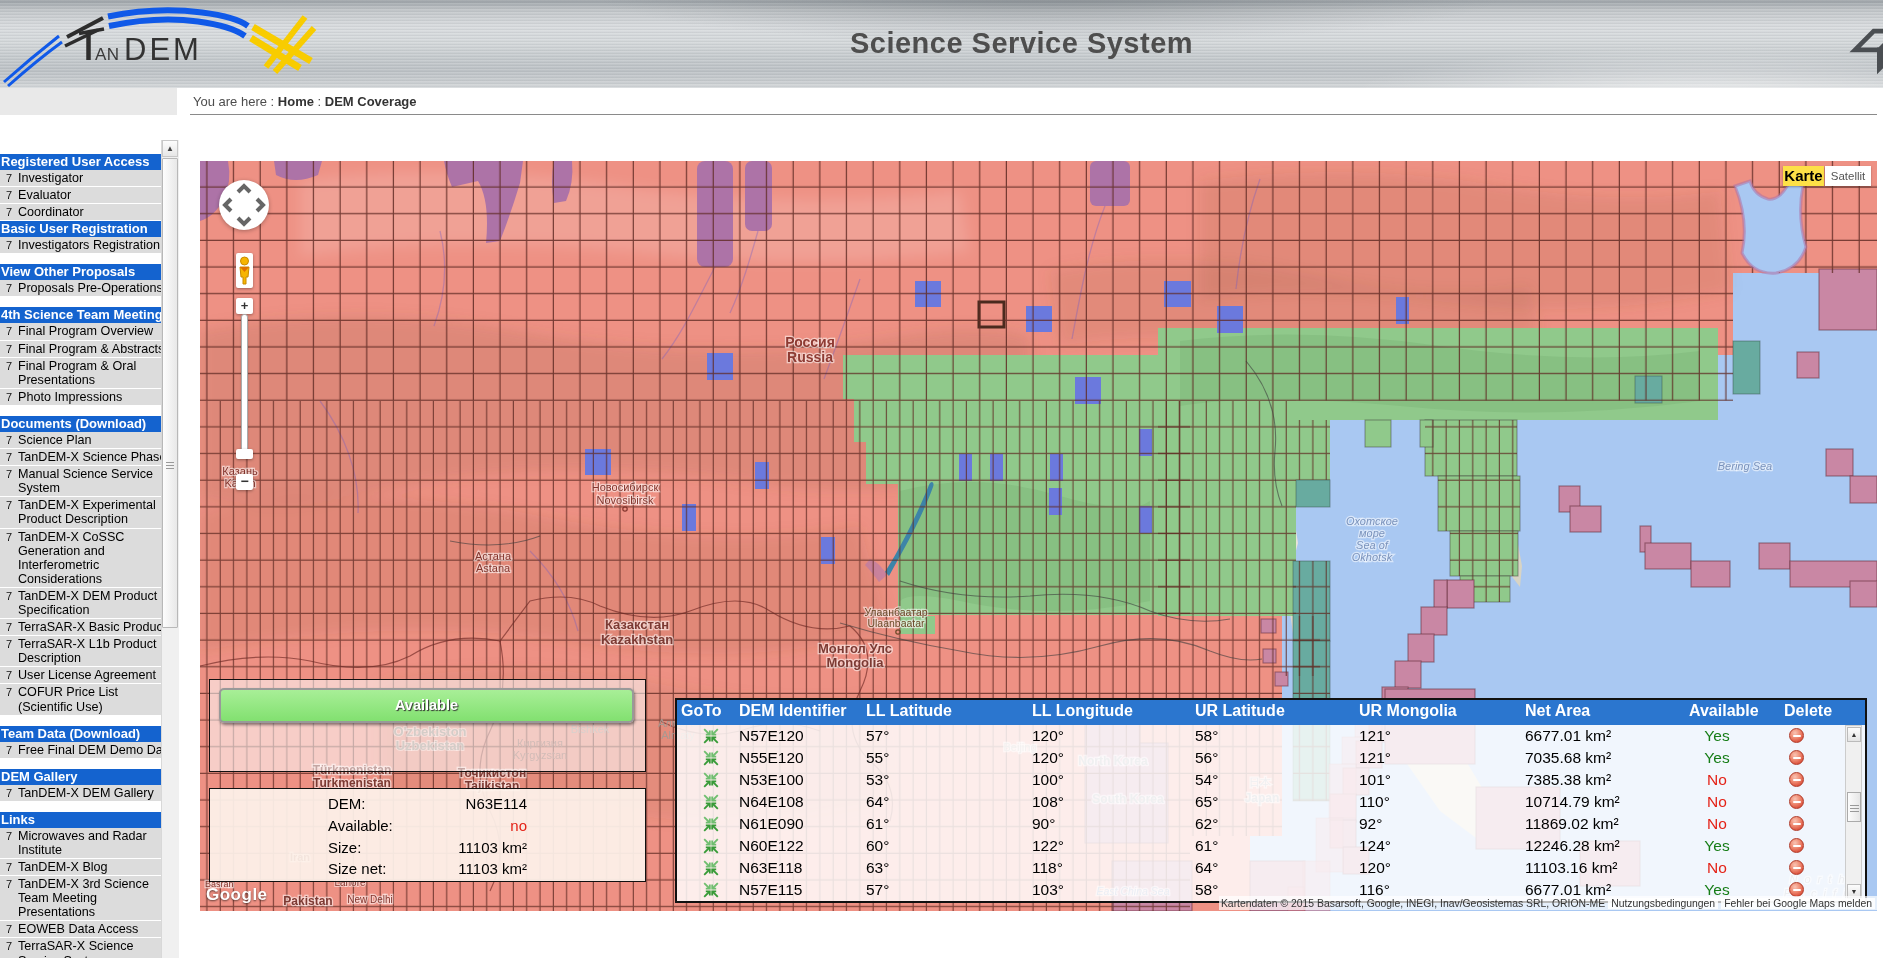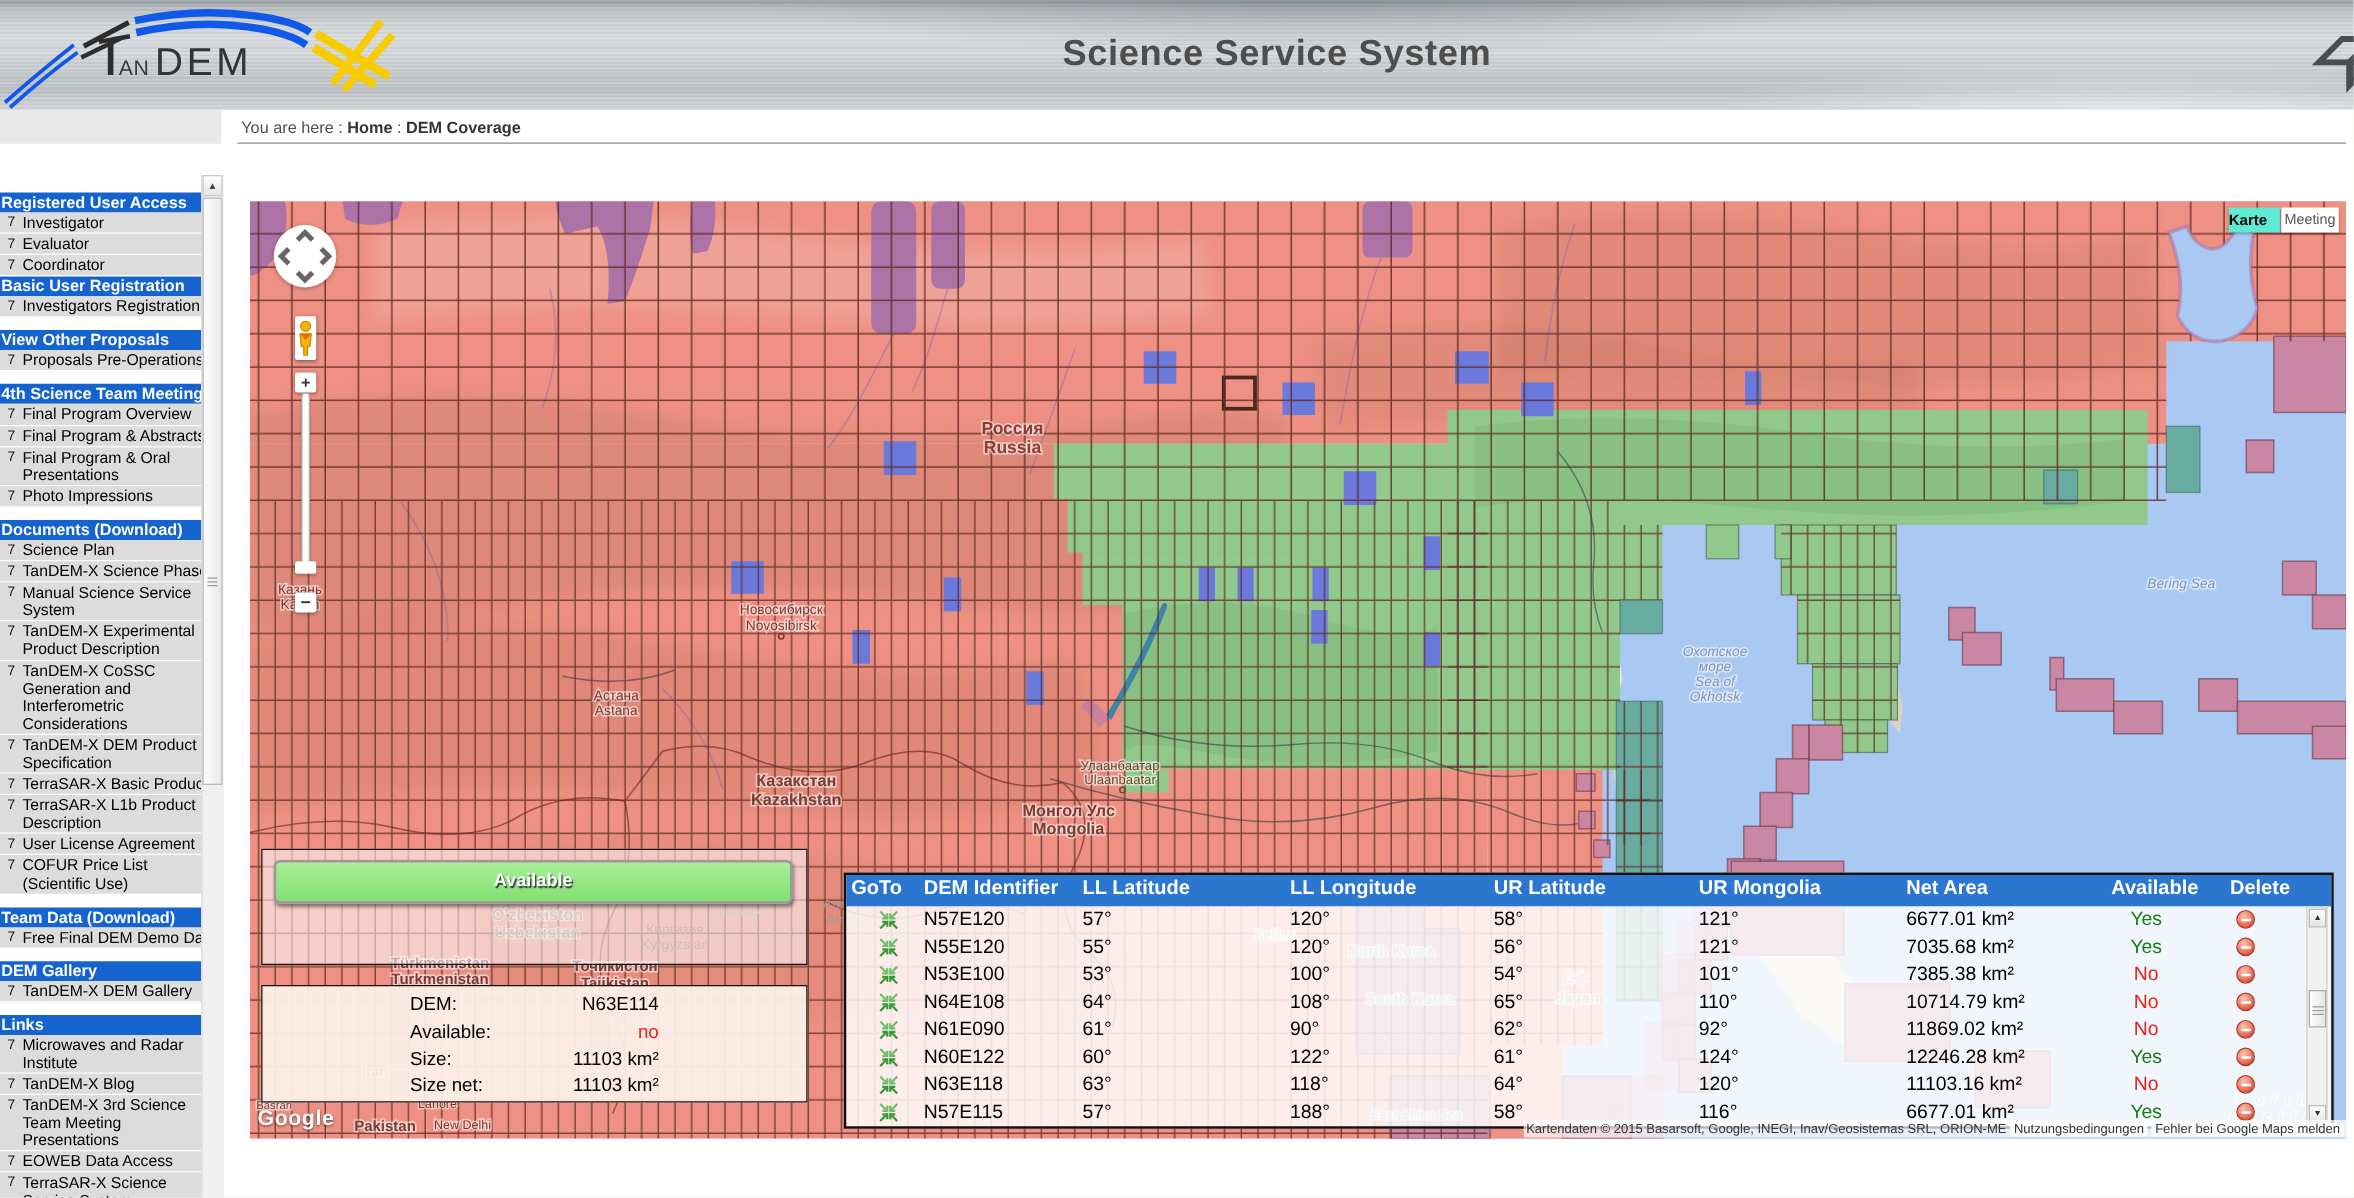--- a/index.html
+++ b/index.html
@@ -44,22 +44,22 @@
   #panc{position:absolute;left:19px;top:19px;width:50px;height:50px;background:#fff;border-radius:25px;
         box-shadow:0 1px 4px rgba(0,0,0,0.3);}
   #pegman{left:36px;top:92px;width:17px;height:35px;}
   #zplus{left:36px;top:137px;width:17px;height:16px;font-size:13px;font-weight:bold;color:#333;
          text-align:center;line-height:15px;}
   #ztrack{position:absolute;left:41px;top:153px;width:7px;height:143px;background:#fff;
           border:1px solid #aaa;box-sizing:border-box;border-radius:3px;box-shadow:0 1px 2px rgba(0,0,0,0.25);}
   #zthumb{left:36px;top:288px;width:17px;height:10px;}
   #zminus{left:36px;top:313px;width:17px;height:16px;font-size:14px;font-weight:bold;color:#333;
           text-align:center;line-height:14px;}
-  #kartebtn{position:absolute;left:1583px;top:5px;width:41px;height:20px;background:#5eead4;
-    font-size:12px;font-weight:bold;color:#000;line-height:20px;
+  #kartebtn{position:absolute;left:1583px;top:5px;width:41px;height:20px;background:#fde047;
+    font-size:15px;font-weight:bold;color:#000;text-align:center;line-height:20px;
     box-shadow:0 1px 2px rgba(0,0,0,0.3);}
   #satbtn{position:absolute;left:1625px;top:5px;width:46px;height:20px;background:#fff;
     font-size:11.5px;color:#555;text-align:center;line-height:20px;box-shadow:0 1px 2px rgba(0,0,0,0.3);}
   
   #legend{position:absolute;left:9px;top:518px;width:435px;height:91px;border:1px solid #111;
           background:rgba(255,255,255,0.55);}
   .lbtn{position:absolute;left:9px;width:415px;height:35px;border:2px solid #999;border-radius:5px;
         box-shadow:1px 2px 3px rgba(0,0,0,0.45);box-sizing:border-box;
         text-align:center;font-size:14.5px;font-weight:bold;color:#fff;line-height:31px;
         text-shadow:1px 1px 1px #333;}
@@ -419,21 +419,21 @@
   <div class="ctl" id="pegman"><svg width="17" height="35" viewBox="0 0 17 35">
 <circle cx="8.5" cy="8" r="4" fill="#f7b500" stroke="#c88a00" stroke-width="1"></circle>
 <path d="M 4,14 L 13,14 L 12,24 L 10,24 L 10,31 L 7,31 L 7,24 L 5,24 Z" fill="#f7b500" stroke="#c88a00" stroke-width="1"></path>
 <path d="M 4,14 L 8.5,19 L 13,14 Z" fill="#e07000"></path>
 </svg></div>
   <div class="ctl" id="zplus">+</div>
   <div id="ztrack"></div>
   <div class="ctl" id="zthumb"></div>
   <div class="ctl" id="zminus">−</div>
   <div id="kartebtn">Karte</div>
-  <div id="satbtn">Meeting</div>
+  <div id="satbtn">Satellit</div>
   <div id="legend">
     <div class="lbtn" id="lav">Available</div>
   </div>
   <div id="infobox">
     <div class="irow" style="top:6px">DEM:</div>
       <div class="ival" style="top:6px">N63E114</div>
     <div class="irow" style="top:28px">Available:</div>
       <div class="ival no" style="top:28px">no</div>
     <div class="irow" style="top:50px">Size:</div>
       <div class="ival" style="top:50px">11103 km²</div>
@@ -644,21 +644,21 @@
           </g>
           <g stroke="#379a37" stroke-width="1.8" fill="none">
             <path d="M1.2,14.8 L6,10"></path>
             <path d="M6.8,13.4 L6.8,9.4 L2.8,9.4"></path>
             <path d="M14.8,14.8 L10,10"></path>
             <path d="M9.2,13.4 L9.2,9.4 L13.2,9.4"></path>
           </g>
         </svg>
         <span style="left:62px">N57E115</span>
         <span style="left:189px">57°</span>
-        <span style="left:355px">188°</span>
+        <span style="left:355px">103°</span>
         <span style="left:518px">58°</span>
         <span style="left:682px">116°</span>
         <span style="left:848px">6677.01 km²</span>
         <span class="yes" style="left:1000px;width:80px;text-align:center">Yes</span>
         <span style="position:absolute;left:1112px;top:3px;width:15px;height:15px;border-radius:8px;background:radial-gradient(circle at 5px 4px,#f9c4b4,#ef8d75 40%,#dd5540 75%,#c64934);border:1px solid #b03a28;box-sizing:border-box;display:inline-block;">
           <span style="position:absolute;left:2.5px;top:5.5px;width:8px;height:2.5px;background:#fff;border-radius:1px"></span>
         </span>
       </div>
     <div id="tsb">
       <div class="tsbb" style="top:1px">▲</div>

